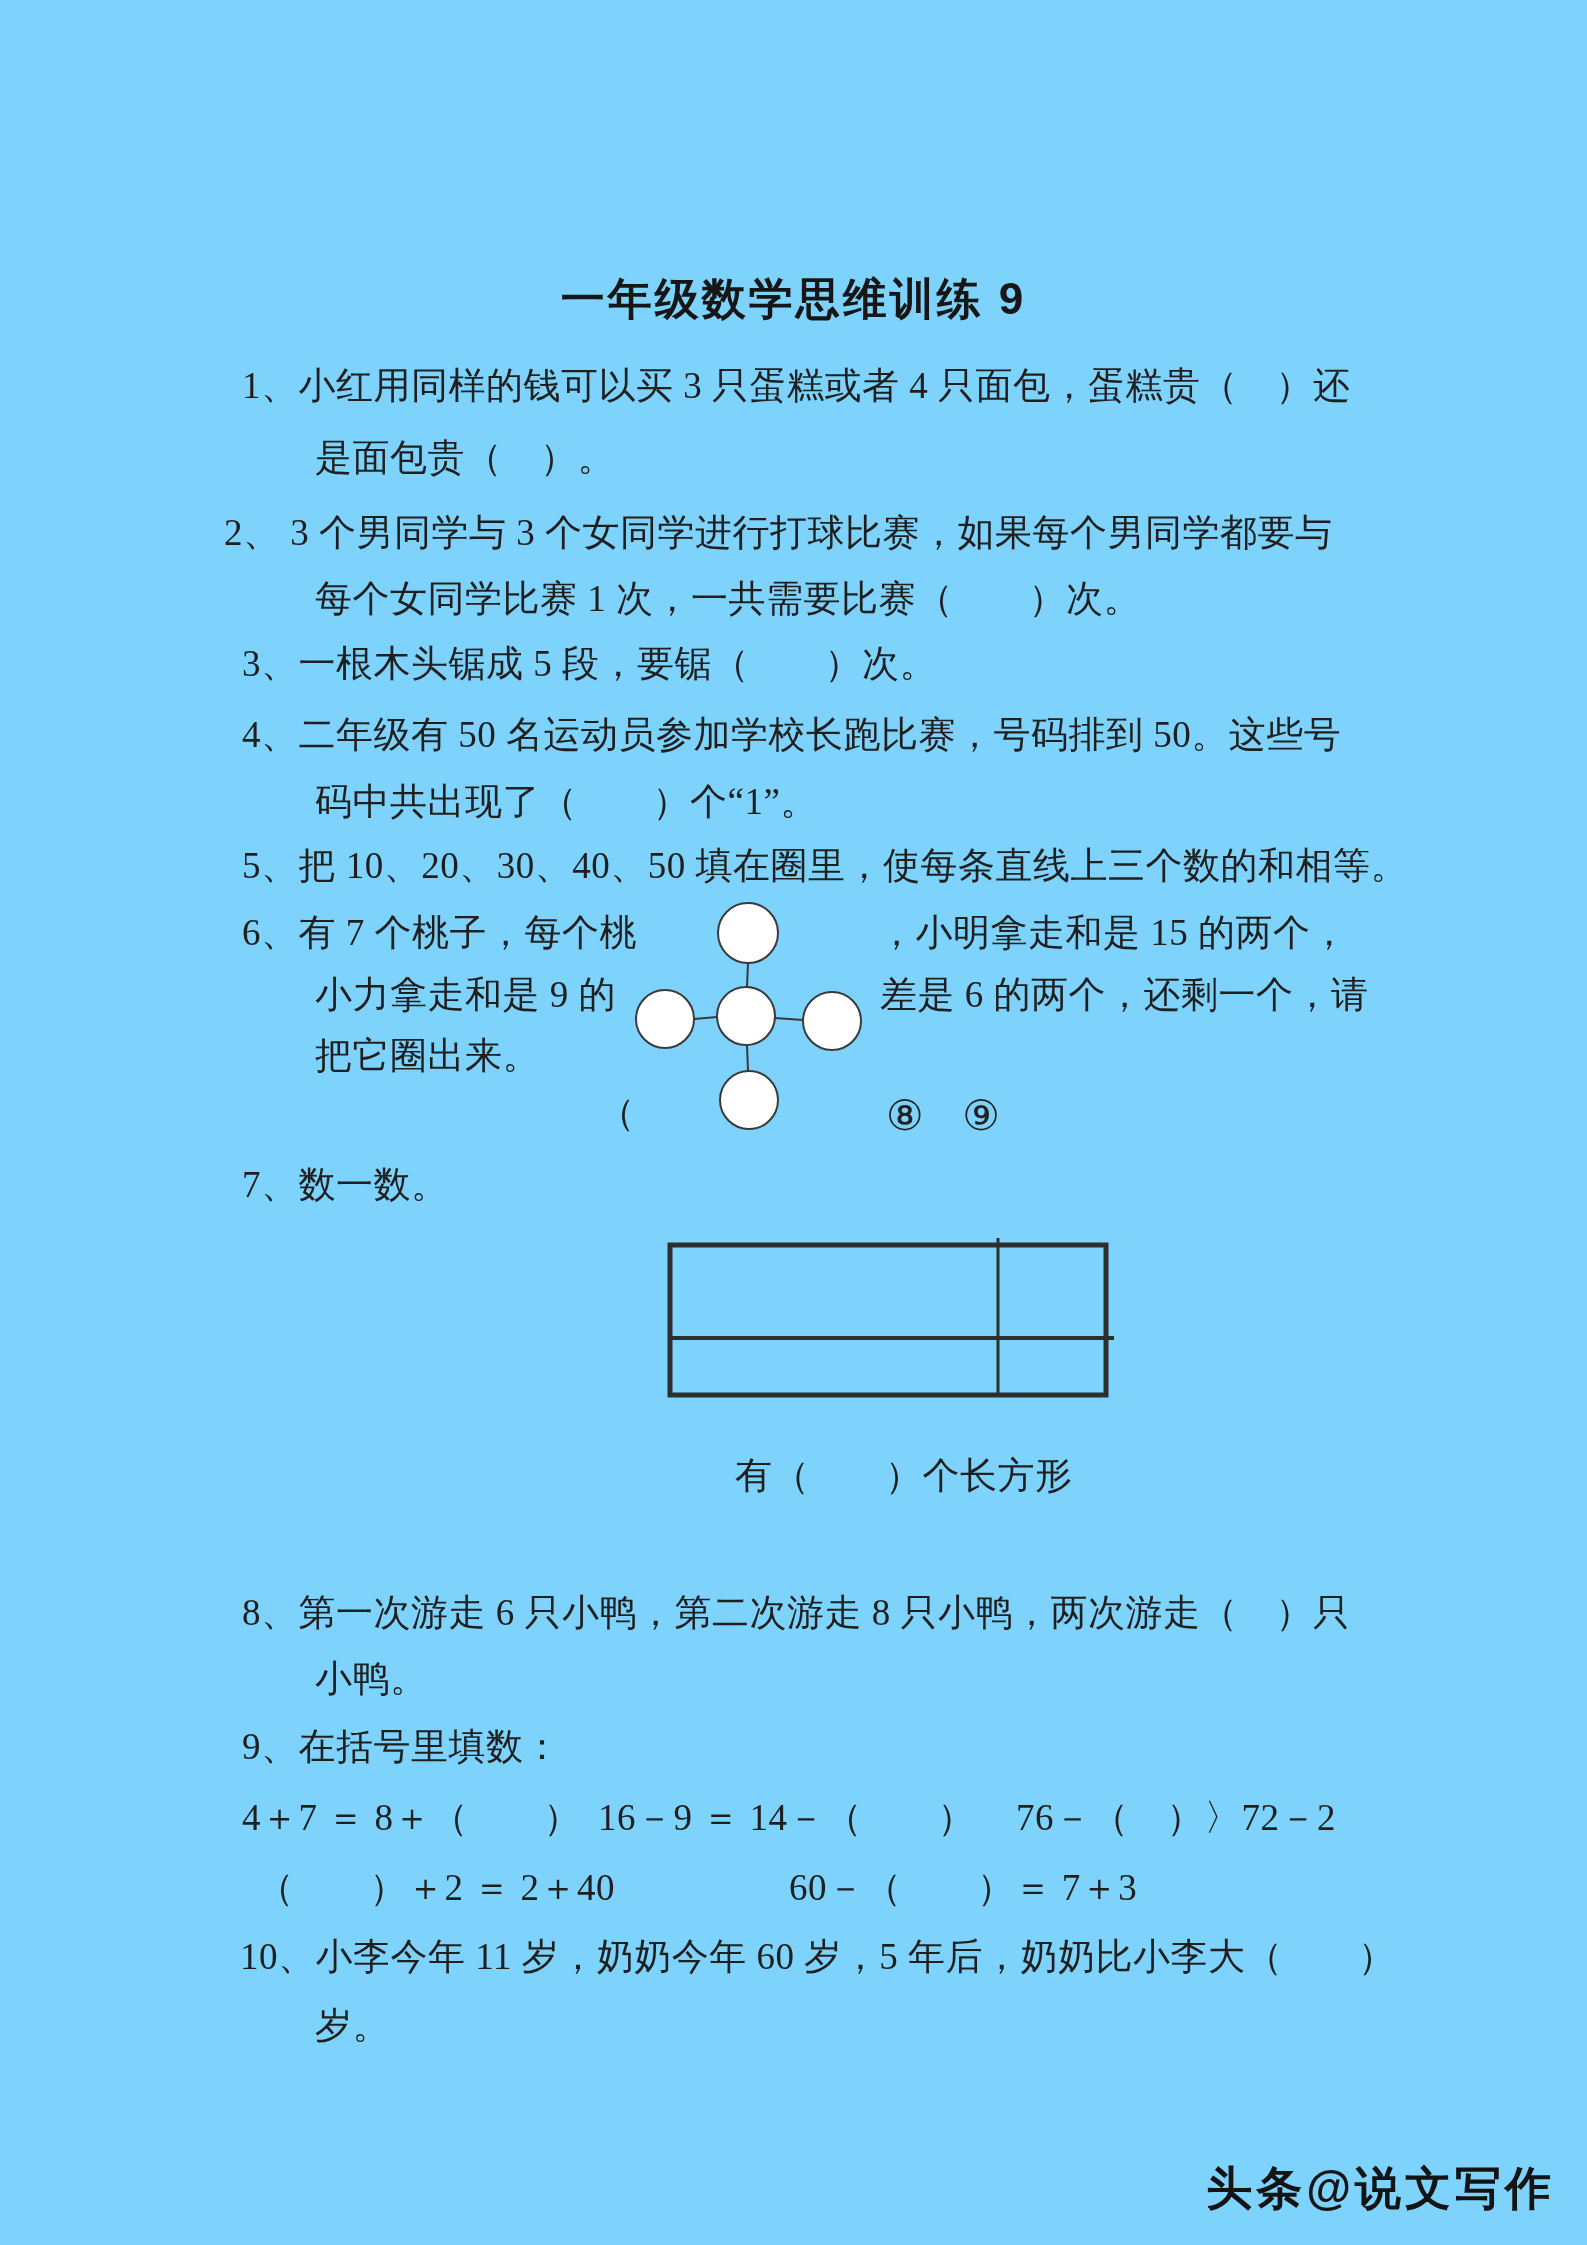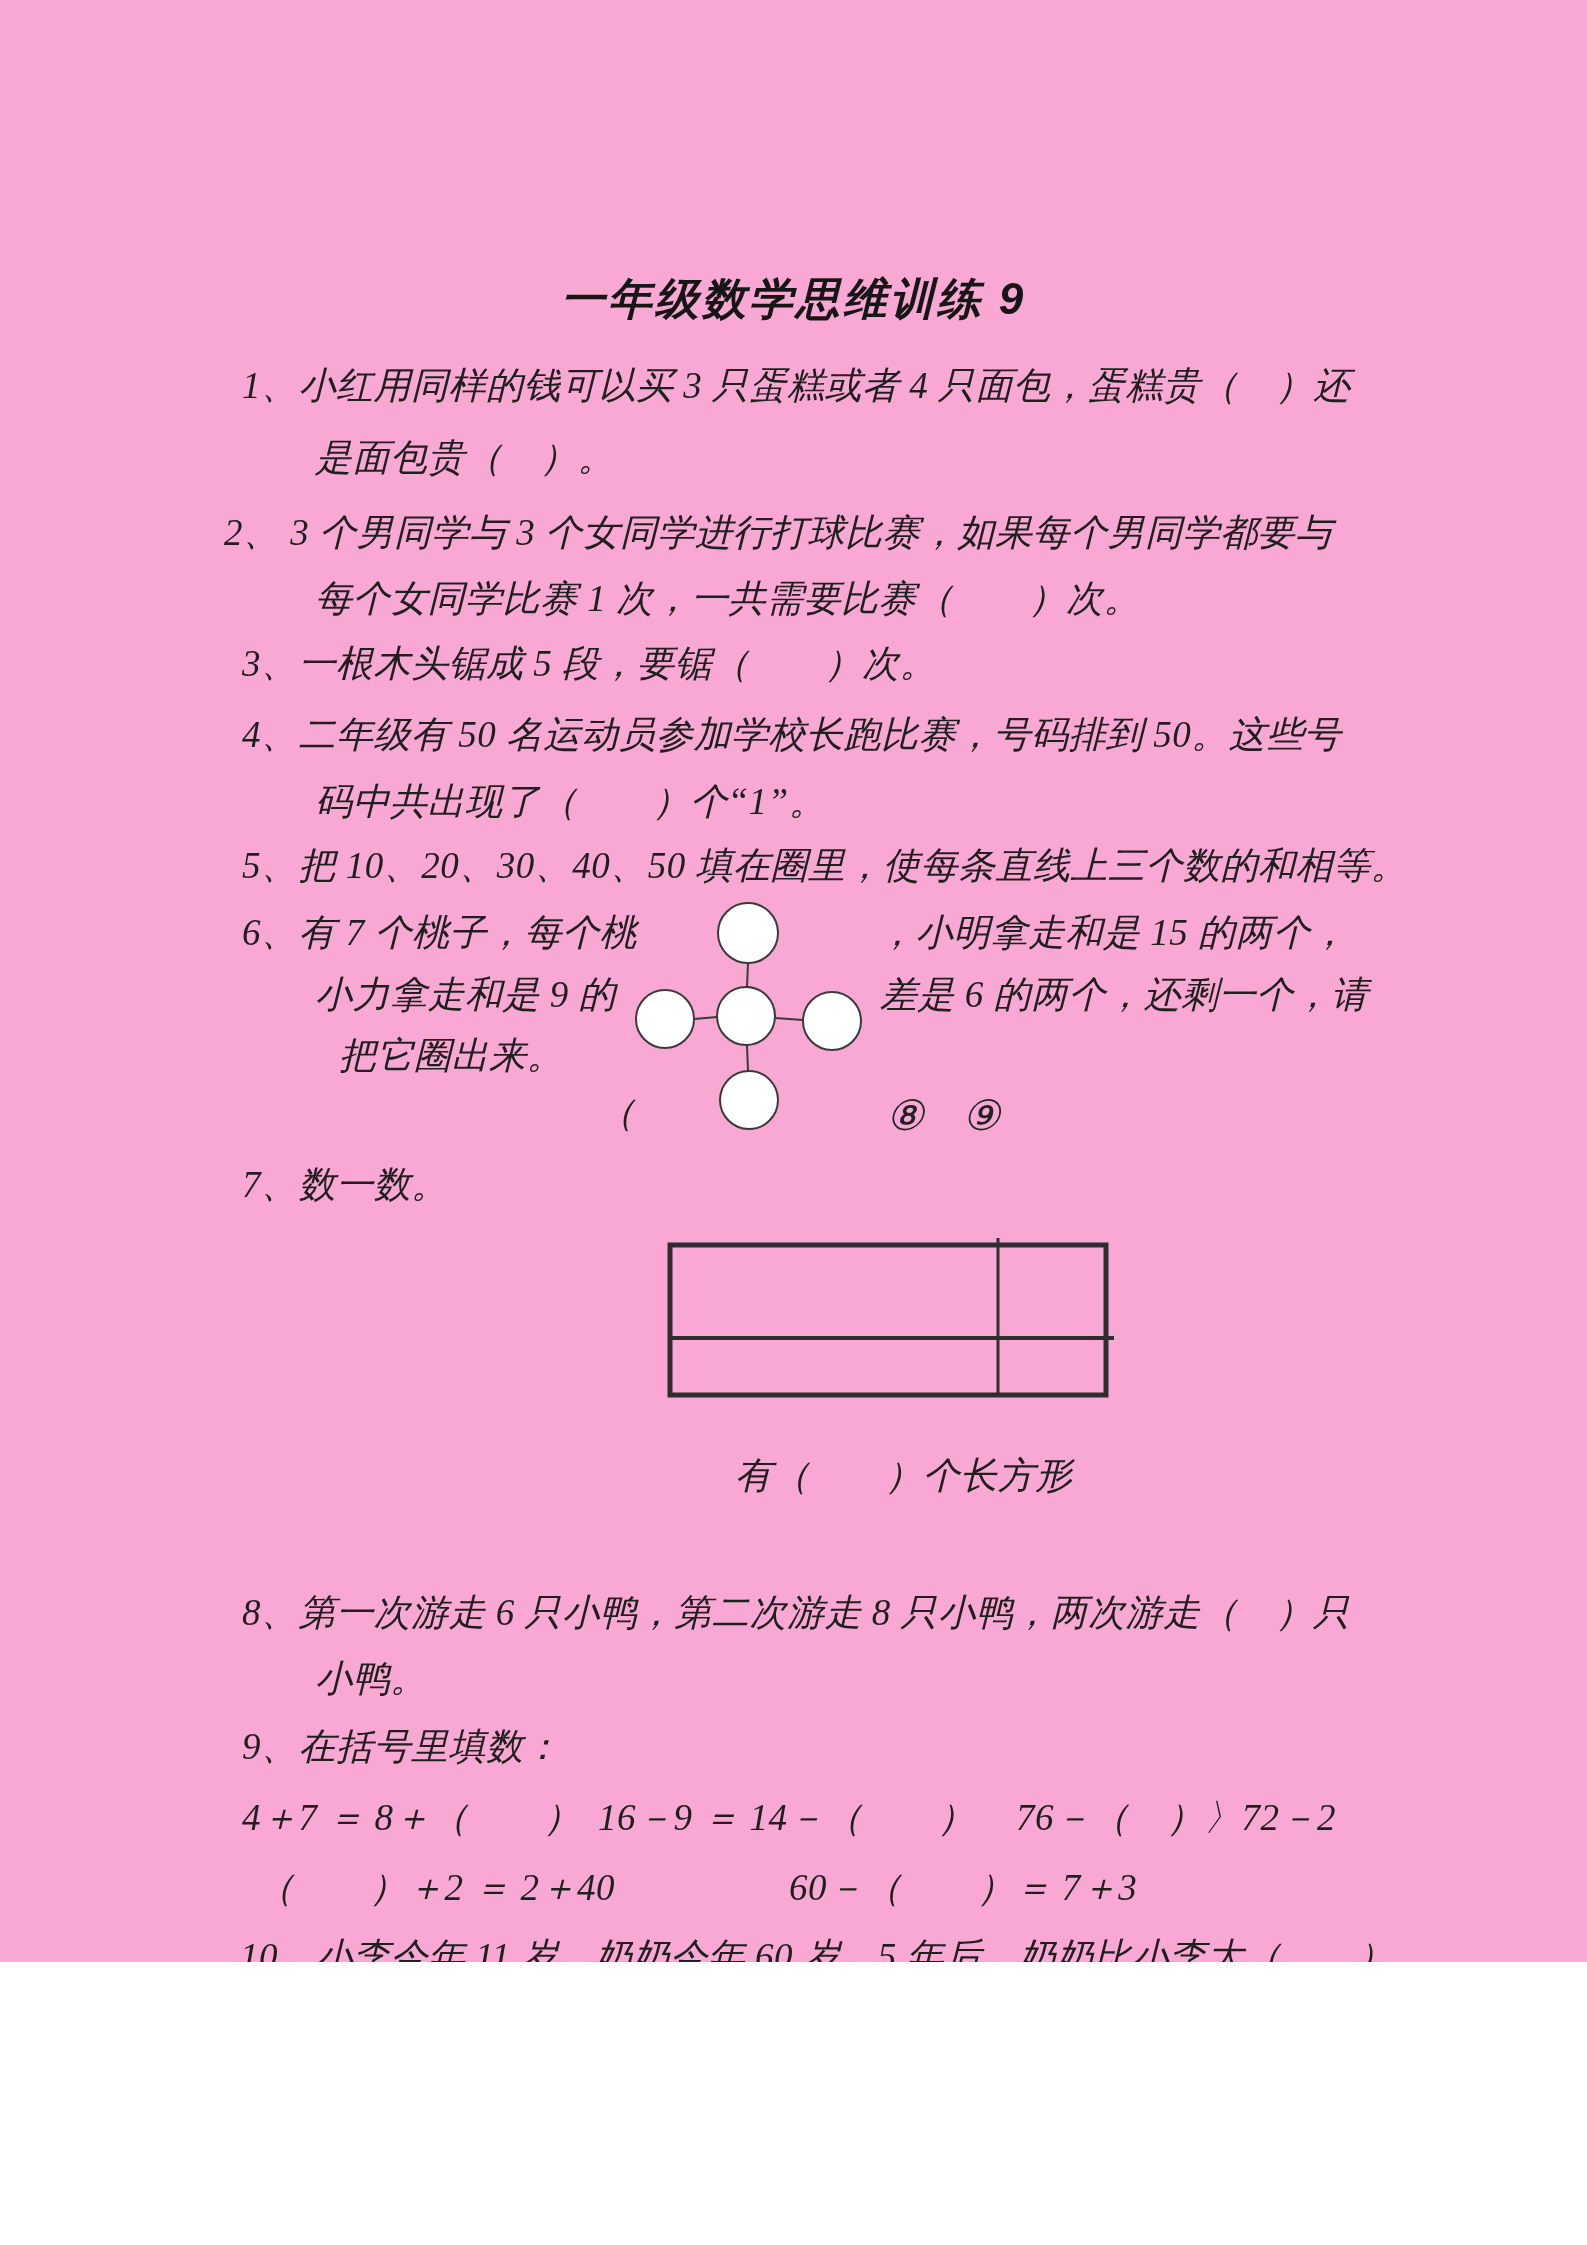--- a/index.html
+++ b/index.html
@@ -1,23 +1,22 @@
 <!DOCTYPE html>
 <html><head>
 <meta charset="utf-8">
 <style>
   html,body{margin:0;padding:0;background:#ffffff;}
   #page{
     position:relative;
     width:1587px;
-    height:1962px;
-    background:#f9a8d4;
+    height:2245px;
+    background:#7dd3fc;
     overflow:hidden;
     font-family:"Liberation Serif","DejaVu Serif",serif;
-    font-style:italic;
   }
   .doc-title{
     position:absolute;
     top:270px; left:0; width:100%;
     text-align:center;
     font-family:"Liberation Sans","DejaVu Sans",sans-serif;
     font-weight:bold;
     font-size:44px;
     letter-spacing:3px;
     color:#161616;
@@ -64,21 +63,21 @@
 
   <div class="line" style="top:714px; left:242px;">4、二年级有 50 名运动员参加学校长跑比赛，号码排到 50。这些号</div>
   <div class="line" style="top:781px; left:315px;">码中共出现了（　　）个“1”。</div>
 
   <div class="line" style="top:845px; left:242px;">5、把 10、20、30、40、50 填在圈里，使每条直线上三个数的和相等。</div>
 
   <div class="line" style="top:912px; left:242px;">6、有 7 个桃子，每个桃</div>
   <div class="line" style="top:912px; left:878px;">，小明拿走和是 15 的两个，</div>
   <div class="line" style="top:974px; left:315px;">小力拿走和是 9 的</div>
   <div class="line" style="top:974px; left:880px;">差是 6 的两个，还剩一个，请</div>
-  <div class="line" style="top:1035px; left:315px;margin-left:24px;">把它圈出来。</div>
+  <div class="line" style="top:1035px; left:315px;">把它圈出来。</div>
   <div class="line" style="top:1092px; left:598px;">（</div>
   <div class="line circled-nums" style="top:1092px; left:886px;">⑧ ⑨</div>
 
   <svg class="diagram" style="left:600px; top:890px;" width="300" height="250" viewBox="0 0 300 250">
     <g stroke="#3a3a3a" stroke-width="2" fill="#ffffff">
       <line x1="148" y1="73" x2="147" y2="97"></line>
       <line x1="94" y1="129" x2="117" y2="127"></line>
       <line x1="175" y1="128" x2="203" y2="130"></line>
       <line x1="147" y1="155" x2="148" y2="181"></line>
       <circle cx="148" cy="43" r="30"></circle>

